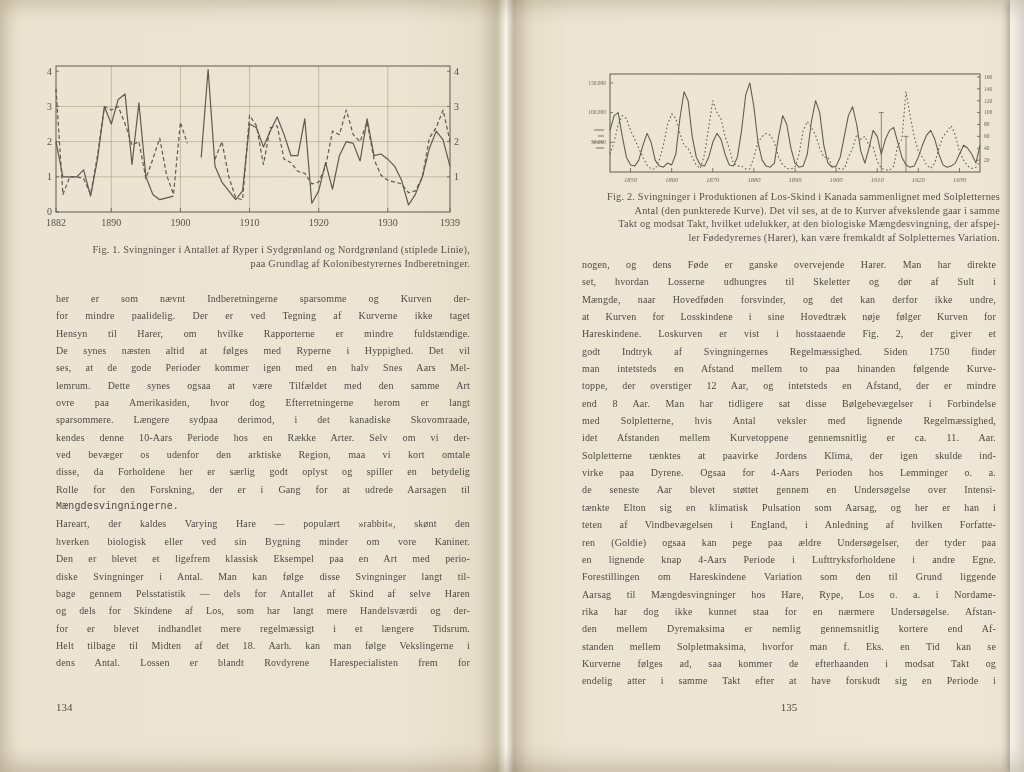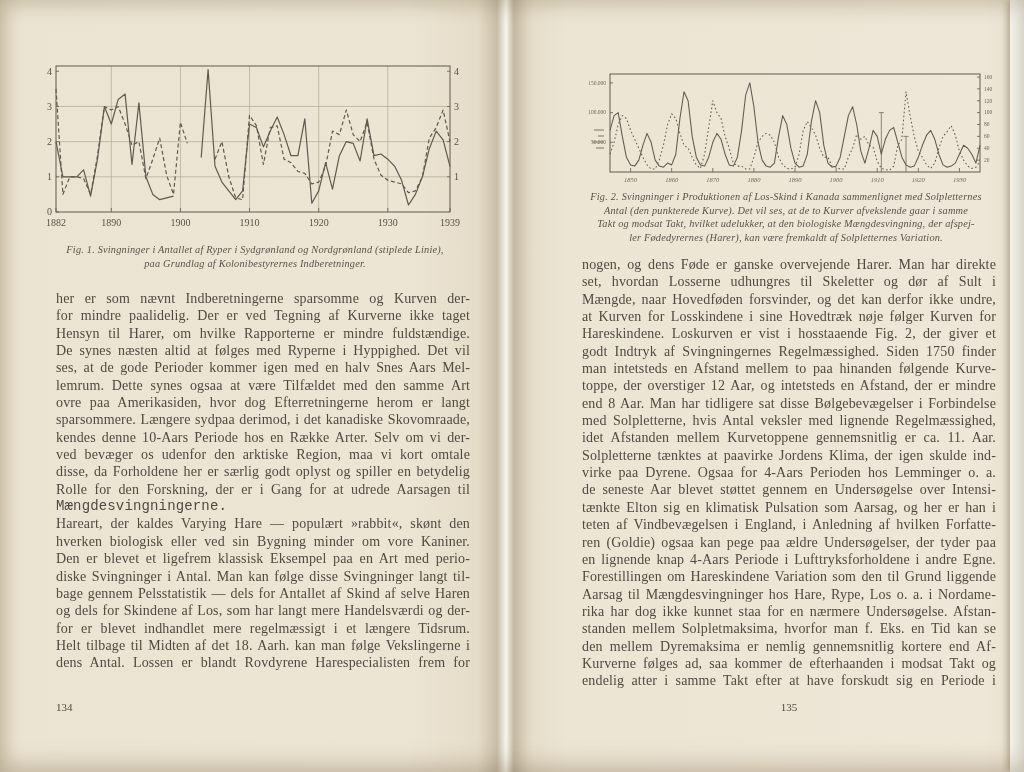--- a/index.html
+++ b/index.html
@@ -11,23 +11,23 @@
   .page-right{left:506px;width:518px;
     background:linear-gradient(90deg,#e1d8c3 0,#ede5d4 12%,#eee6d6 92%,#e8e0cf 100%);}
   .gutter{position:absolute;top:0;left:478px;width:56px;height:772px;pointer-events:none;
     background:linear-gradient(90deg,rgba(105,88,60,0) 0%,rgba(105,88,60,.22) 34%,
       rgba(252,250,243,.85) 50%,rgba(105,88,60,.26) 64%,rgba(105,88,60,.05) 88%,rgba(105,88,60,0) 100%);}
   .edge-right{position:absolute;top:0;right:0;width:14px;height:772px;background:#f7f5ee;
     box-shadow:-3px 0 6px rgba(100,80,45,.35);}
   .vignette{position:absolute;inset:0;pointer-events:none;
     box-shadow:inset 0 8px 18px rgba(95,75,40,.18), inset 0 -10px 20px rgba(95,75,40,.22);}
   .figure{position:absolute;}
-  .caption{position:absolute;text-align:center;font-size:10.3px;line-height:13.6px;
-    color:#57524a;letter-spacing:.2px;font-style:italic;}
-  .textcol{position:absolute;font-size:14px;color:#4e4a41;letter-spacing:.15px;}
+  .caption{position:absolute;text-align:right;font-size:10.3px;line-height:13.6px;
+    color:#57524a;letter-spacing:.2px;}
+  .textcol{position:absolute;font-size:10px;color:#4e4a41;letter-spacing:.15px;}
   .tline{height:17.35px;line-height:17.35px;text-align:justify;text-align-last:justify;
     word-spacing:.5px;white-space:nowrap;}
   .tline.short{text-align-last:left;font-family:Liberation Mono, monospace;}
   .tline.indent{text-indent:16px;}
   .pagenum{position:absolute;font-size:11px;color:#4e4a41;}
   svg text{font-family:"Liberation Serif",serif;fill:#56514a;}
   .axnum{font-size:10px;}
   .tinynum{font-size:5.5px;fill:#6d675b;}
   .xit{font-size:6.5px;font-style:italic;fill:#6d675b;}
 </style>
@@ -192,22 +192,22 @@
         <div class="tline">Solpletterne tænktes at paavirke Jordens Klima, der igen skulde ind-</div>
         <div class="tline">virke paa Dyrene. Ogsaa for 4-Aars Perioden hos Lemminger o. a.</div>
         <div class="tline">de seneste Aar blevet støttet gennem en Undersøgelse over Intensi-</div>
         <div class="tline">tænkte Elton sig en klimatisk Pulsation som Aarsag, og her er han i</div>
         <div class="tline">teten af Vindbevægelsen i England, i Anledning af hvilken Forfatte-</div>
         <div class="tline">ren (Goldie) ogsaa kan pege paa ældre Undersøgelser, der tyder paa</div>
         <div class="tline">en lignende knap 4-Aars Periode i Lufttryksforholdene i andre Egne.</div>
         <div class="tline">Forestillingen om Hareskindene Variation som den til Grund liggende</div>
         <div class="tline">Aarsag til Mængdesvingninger hos Hare, Rype, Los o. a. i Nordame-</div>
         <div class="tline">rika har dog ikke kunnet staa for en nærmere Undersøgelse. Afstan-</div>
+        <div class="tline">den mellem Dyremaksima er nemlig gennemsnitlig kortere end Af-</div>
         <div class="tline">standen mellem Solpletmaksima, hvorfor man f. Eks. en Tid kan se</div>
-        <div class="tline">den mellem Dyremaksima er nemlig gennemsnitlig kortere end Af-</div>
         <div class="tline">Kurverne følges ad, saa kommer de efterhaanden i modsat Takt og</div>
         <div class="tline">endelig atter i samme Takt efter at have forskudt sig en Periode i</div>
       </div>
     <div class="pagenum" style="left:76px;top:701px;width:414px;text-align:center;">135</div>
   </div>
 
   <div class="gutter"></div>
   <div class="edge-right"></div>
   <div class="vignette"></div>
 </div>

